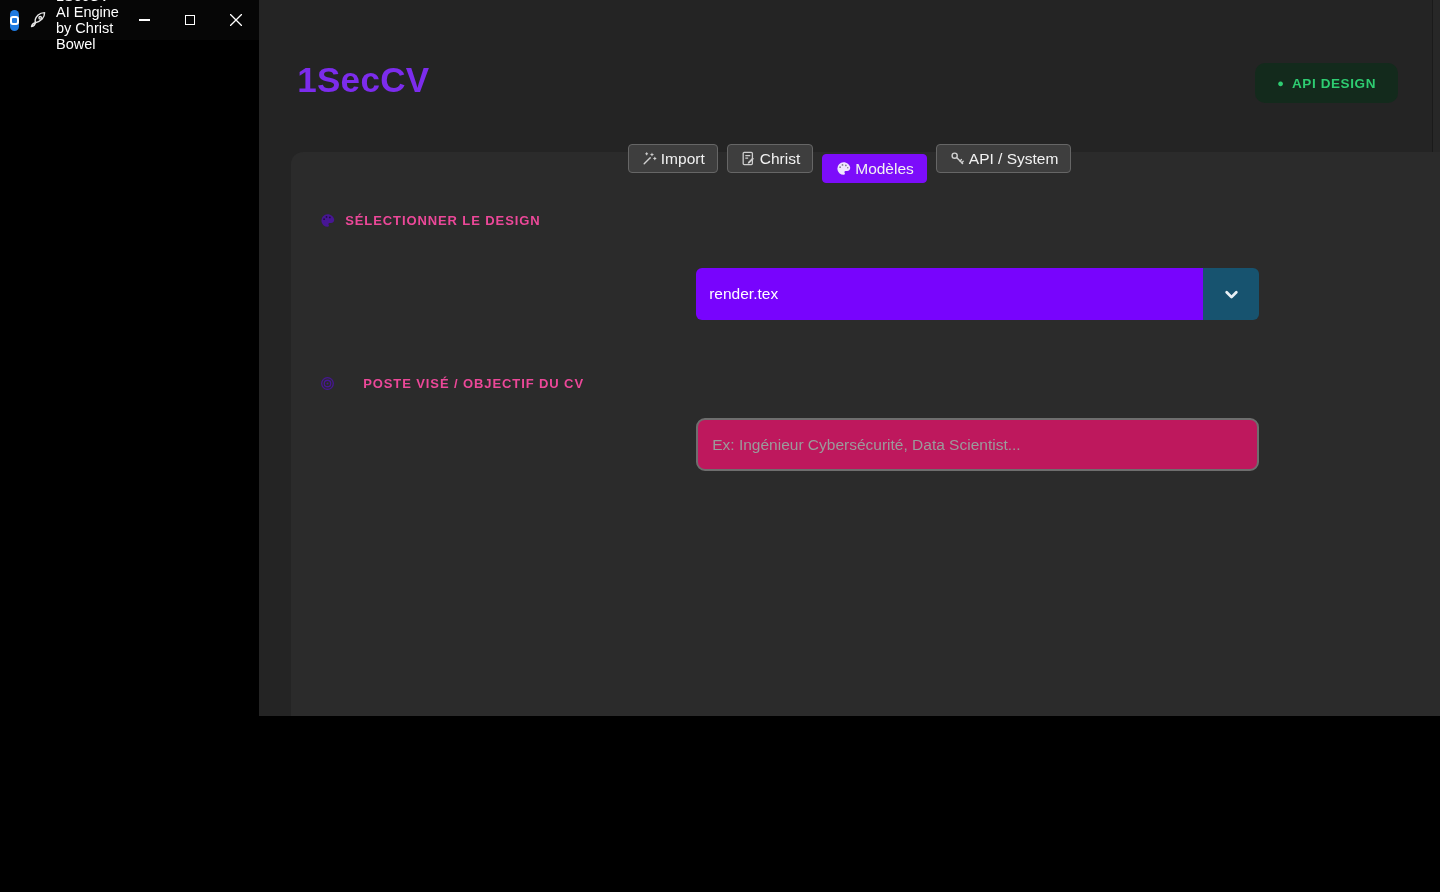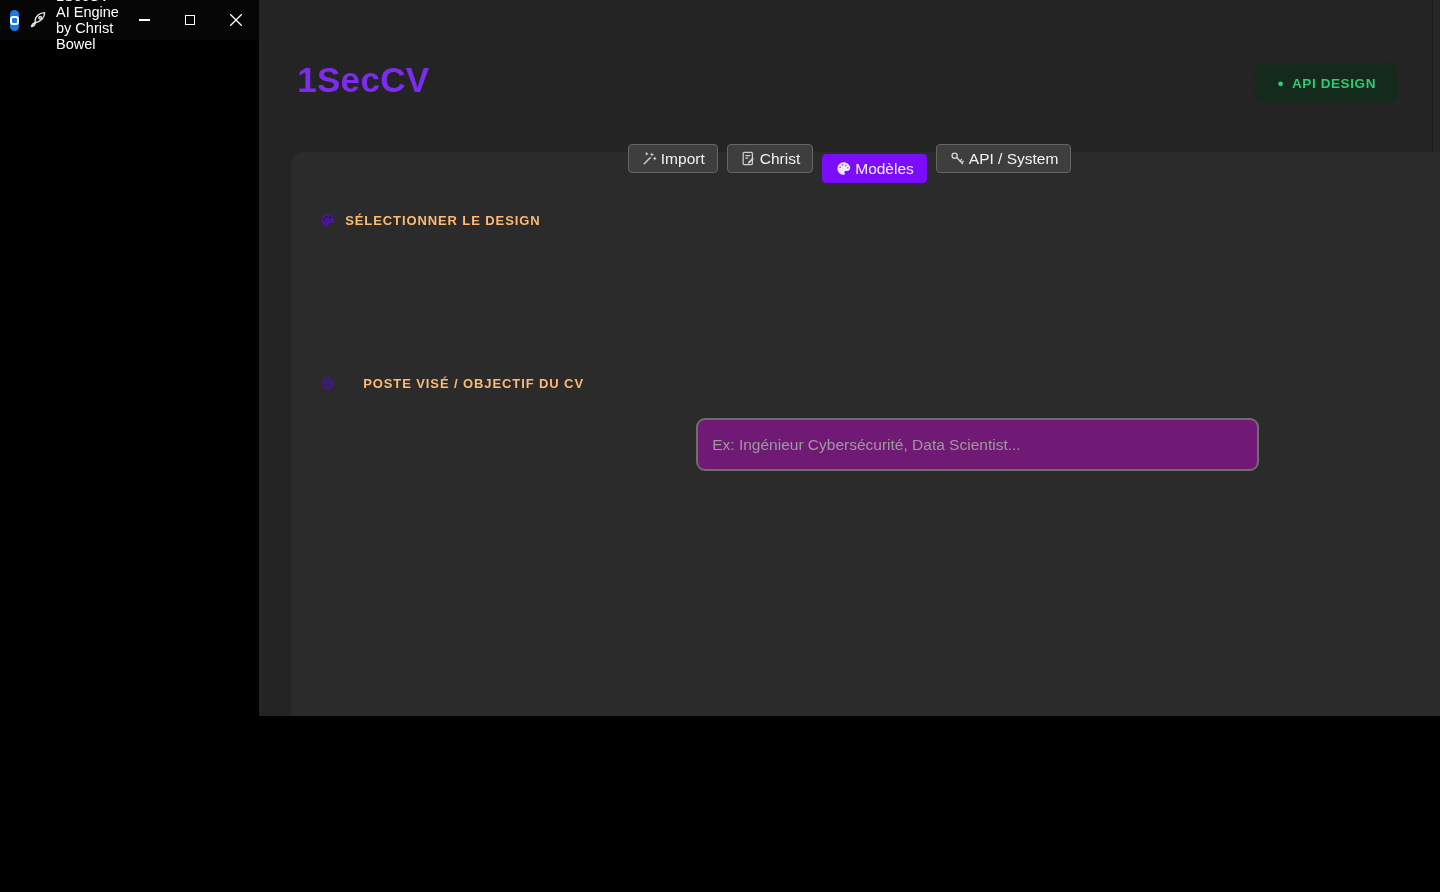--- a/index.html
+++ b/index.html
@@ -32,31 +32,31 @@
   
   .tabbar { position:absolute; left:0; right:0; top:144px; display:flex; justify-content:center; gap:9px; z-index:5; }
   .tab { display:flex; align-items:center; gap:3px; height:29px; padding:0 12px; background:#3e3e3e; border:1px solid #666; border-radius:4px; color:#f2f2f2; font-size:15.5px; cursor:pointer; font-family:"Liberation Sans", sans-serif; }
   .tab.active { background:#7c0dfa; border-color:#7c0dfa;margin-top:10px; }
   .tab-icon { width:17px; height:17px; display:flex; color:#cfcfcf; }
   .tab.active .tab-icon { color:#efe6ff; }
 
   
   .card { position:absolute; left:32px; top:152px; width:1376px; height:626px; background:#2b2b2b; border-radius:12px; z-index:1; }
 
-  .section-label { position:absolute; display:flex; align-items:center; gap:9px; color:#fdba74; font-size:13px; font-weight:700; letter-spacing:0.9px; }
+  .section-label { position:absolute; display:flex; align-items:center; gap:9px; color:#ec4899; font-size:13px; font-weight:700; letter-spacing:0.9px; }
   .section-label .lbl-icon { width:17px; height:17px; display:flex; color:#471694; }
   .label-design { left:28px; top:60px; }
   .label-objective { left:28px; top:223px;gap:27px; }
 
   .select { position:absolute; left:405px; top:116px; width:563px; height:52px; border-radius:6px; overflow:hidden; display:flex; cursor:pointer; }
   .select-value { flex:1; background:#7804fd; color:#ffffff; font-size:15.5px; display:flex; align-items:center; padding-left:13px; }
   .select-arrow { width:56px; background:#17536f; display:flex; align-items:center; justify-content:center; cursor:pointer; }
   .select-arrow svg { width:21px; height:21px; }
 
-  .objective-input { position:absolute; left:405px; top:266px; width:563px; height:53px; background:#701a75; border:2px solid #6e6e6e; border-radius:9px; color:#e8e8e8; font-size:15.5px; padding:0 14px; outline:none; font-family:"Liberation Sans", sans-serif; }
+  .objective-input { position:absolute; left:405px; top:266px; width:563px; height:53px; background:#be185d; border:2px solid #6e6e6e; border-radius:9px; color:#e8e8e8; font-size:15.5px; padding:0 14px; outline:none; font-family:"Liberation Sans", sans-serif; }
   .objective-input::placeholder { color:#9b9b9b; }
 
   
   .footer-divider { position:absolute; left:410px; top:829px; width:620px; height:1px; background:#2b3c55; }
   .footer-text { position:absolute; left:0; right:0; top:845px; text-align:center; color:#ffffff; font-weight:700; font-size:15px; }
 
   
   .v-scroll-track { position:absolute; right:0; top:0; bottom:4px; width:8px; background:#272727; border-left:1px solid #1a1a1a; }
   .h-scroll-thumb { position:absolute; left:280px; bottom:0; width:1148px; height:4px; background:#838383; cursor:pointer; }
 </style>
@@ -156,20 +156,28 @@
           <svg viewBox="0 0 24 24">
             <path fill="currentColor" d="M12 3a9 9 0 1 0 .6 17.99c1.44-.1 1.9-1.83 1.02-2.93-.86-1.07-.1-2.66 1.27-2.66h2.1A4.5 4.5 0 0 0 21.5 11C21.2 6.5 17 3 12 3z"></path>
             <circle cx="7.2" cy="10.2" r="1.25" fill="rgba(0,0,0,0.55)"></circle>
             <circle cx="10.6" cy="6.9" r="1.25" fill="rgba(0,0,0,0.55)"></circle>
             <circle cx="15.3" cy="7.6" r="1.25" fill="rgba(0,0,0,0.55)"></circle>
           </svg>
         </span>
         <span>SÉLECTIONNER LE DESIGN</span>
       </div>
 
+      <div class="select">
+        <div class="select-value">render.tex</div>
+        <div class="select-arrow">
+          <svg viewBox="0 0 24 24" fill="none" stroke="#e8f0f5" stroke-width="3.2" stroke-linecap="round" stroke-linejoin="round">
+              <path d="M6.5 9.5 12 15l5.5-5.5"></path>
+            </svg>
+        </div>
+      </div>
 
       <div class="section-label label-objective">
         <span class="lbl-icon">
           <svg viewBox="0 0 24 24" fill="none" stroke="currentColor" stroke-width="1.8">
             <circle cx="12" cy="12" r="8.2"></circle>
             <circle cx="12" cy="12" r="4.6"></circle>
             <circle cx="12" cy="12" r="1.4" fill="currentColor" stroke="none"></circle>
           </svg>
         </span>
         <span>POSTE VISÉ / OBJECTIF DU CV</span>

